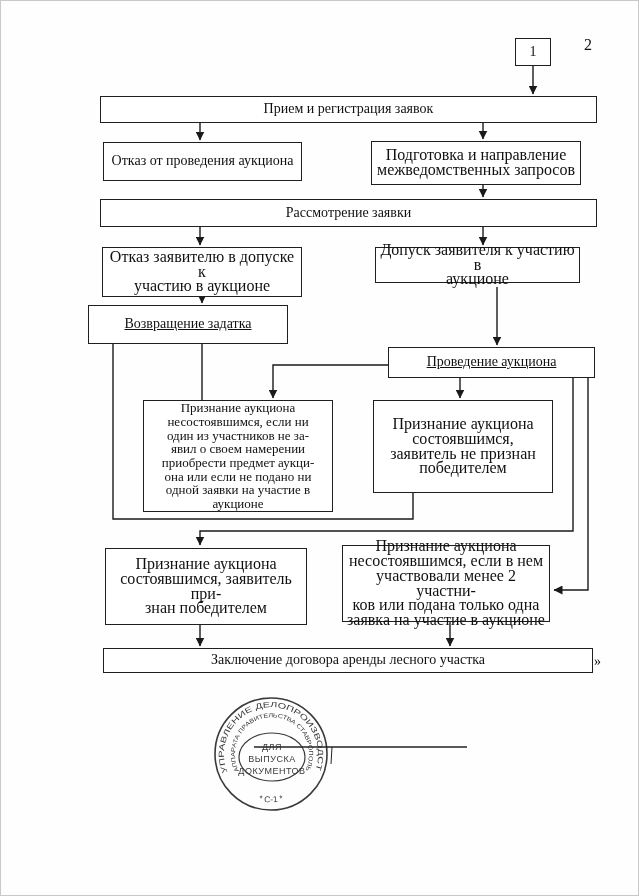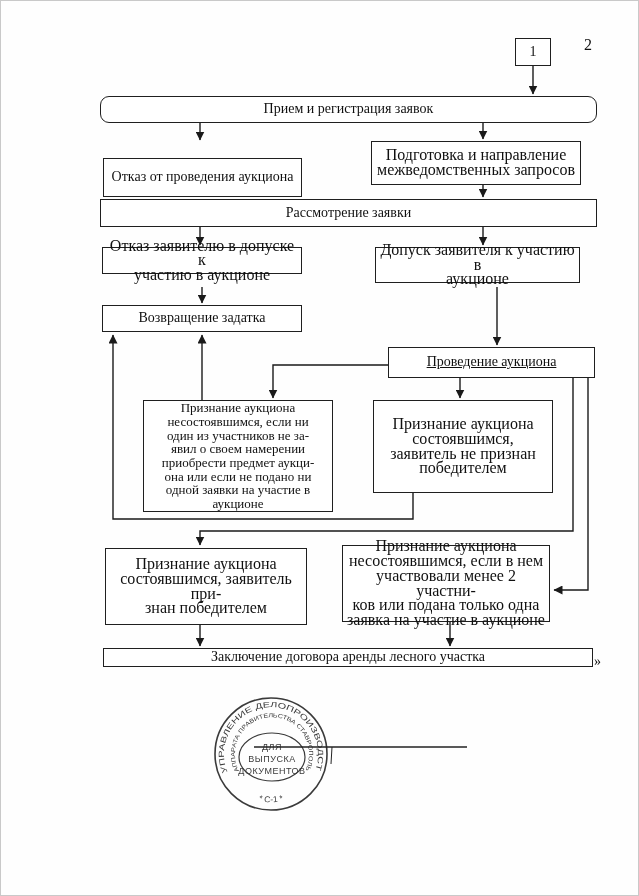--- a/index.html
+++ b/index.html
@@ -79,36 +79,36 @@
     <text class="stamp-text" x="272" y="762" font-size="9" text-anchor="middle" letter-spacing="0.5">ВЫПУСКА</text>
     <text class="stamp-text" x="272" y="774" font-size="9" text-anchor="middle" letter-spacing="0.5">ДОКУМЕНТОВ</text>
     <path d="M254,747 L467,747" stroke="#222" stroke-width="1.3"></path>
     <path d="M332,747 L331,764" stroke="#222" stroke-width="1"></path>
   </g>
 </svg>
 
 <div class="node single" id="conn-box" style="left:515px;top:38px;width:36px;height:28px;">1</div>
 <div class="floating-text" id="page-number">2</div>
 
-<div class="node single" style="left:100px;top:96px;width:497px;height:27px;border-radius:9px;">Прием и регистрация заявок</div>
+<div class="node single" style="left:100px;top:96px;width:497px;height:27px;">Прием и регистрация заявок</div>
 
-<div class="node single" style="left:103px;top:142px;width:199px;height:39px;margin-top:16px;">Отказ от проведения аукциона</div>
+<div class="node single" style="left:103px;top:142px;width:199px;height:39px;">Отказ от проведения аукциона</div>
 
 <div class="node" style="left:371px;top:141px;width:210px;height:44px;">Подготовка и направление
 межведомственных запросов</div>
 
 <div class="node single" style="left:100px;top:199px;width:497px;height:28px;">Рассмотрение заявки</div>
 
-<div class="node" style="left:102px;top:247px;width:200px;height:27px;">Отказ заявителю в допуске к
+<div class="node" style="left:102px;top:247px;width:200px;height:50px;">Отказ заявителю в допуске к
 участию в аукционе</div>
 
 <div class="node" style="left:375px;top:247px;width:205px;height:36px;">Допуск заявителя к участию в
 аукционе</div>
 
-<div class="node single" style="left:102px;top:305px;width:200px;height:27px;">Возвращение задатка</div>
+<div class="node single" style="left:88px;top:305px;width:200px;height:39px;text-decoration:underline;">Возвращение задатка</div>
 
 <div class="node single" style="left:388px;top:347px;width:207px;height:31px;text-decoration:underline;">Проведение аукциона</div>
 
 <div class="node" id="node-invalid-no-intent" style="left:143px;top:400px;width:190px;height:112px;">Признание аукциона
 несостоявшимся, если ни
 один из участников не за-
 явил о своем намерении
 приобрести предмет аукци-
 она или если не подано ни
 одной заявки на участие в
@@ -122,15 +122,15 @@
 <div class="node" style="left:105px;top:548px;width:202px;height:77px;">Признание аукциона
 состоявшимся, заявитель при-
 знан победителем</div>
 
 <div class="node" id="node-invalid-few" style="left:342px;top:545px;width:208px;height:77px;">Признание аукциона
 несостоявшимся, если в нем
 участвовали менее 2 участни-
 ков или подана только одна
 заявка на участие в аукционе</div>
 
-<div class="node single" style="left:103px;top:648px;width:490px;height:19px;text-align:center;">Заключение договора аренды лесного участка</div>
+<div class="node single" style="left:103px;top:648px;width:490px;height:25px;text-align:center;">Заключение договора аренды лесного участка</div>
 
 <div class="floating-text" id="trailing-quote">»</div>
 
 </body></html>

